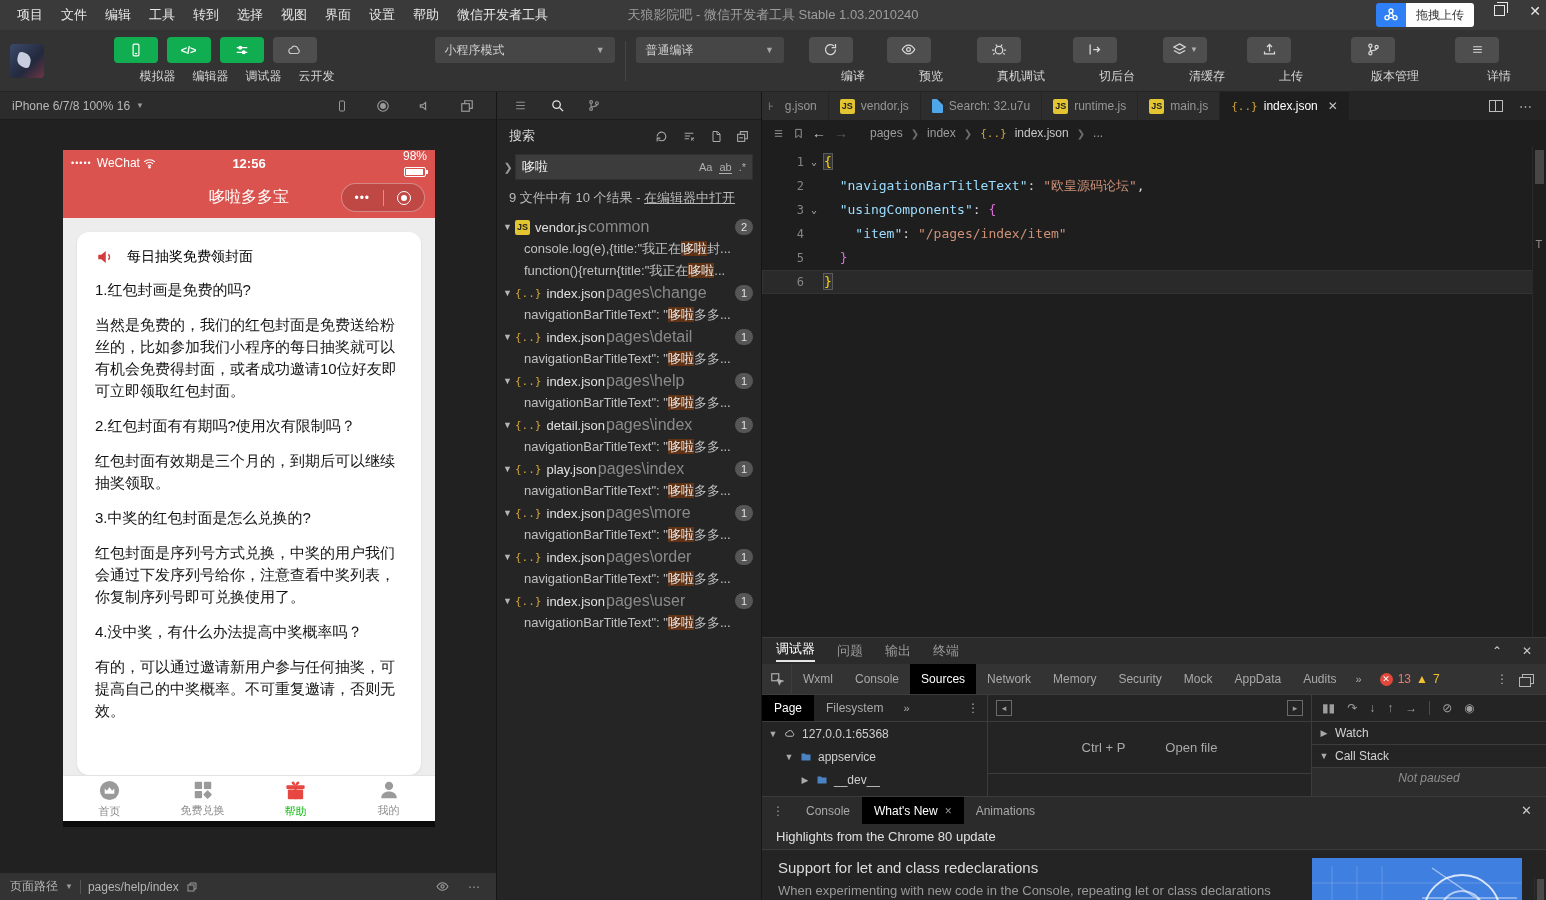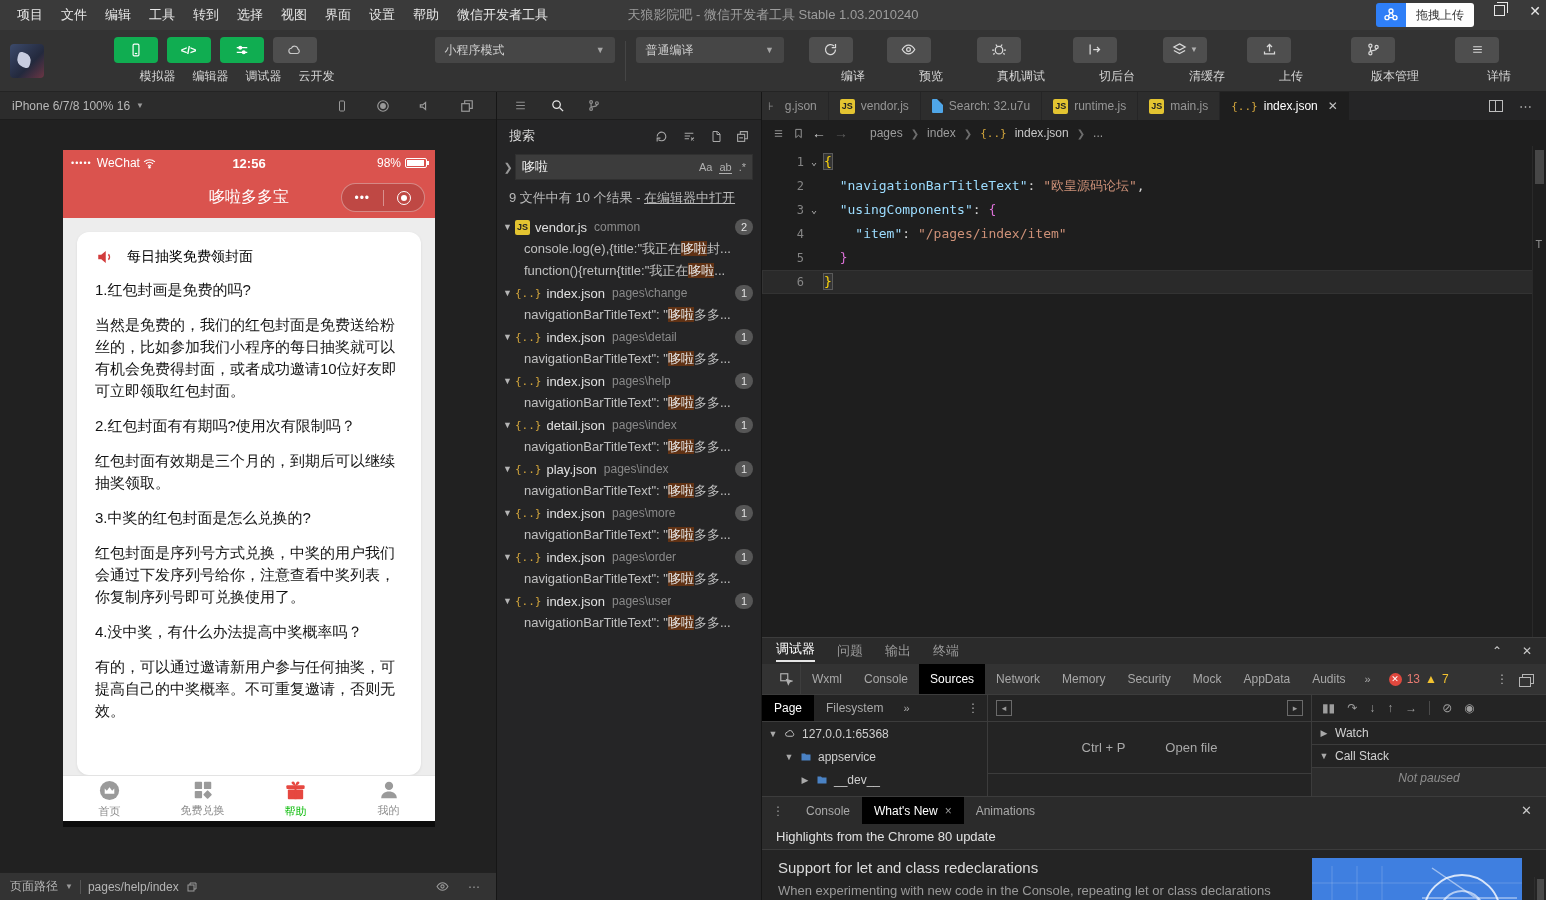--- a/index.html
+++ b/index.html
@@ -46,21 +46,21 @@
 
   
   .sim-col { width:497px; flex:none; display:flex; flex-direction:column; border-right:1px solid #161616; background:#212121; }
   .device-bar { height:28px; background:#2c2c2c; border-bottom:1px solid #1d1d1d; display:flex; align-items:center; padding:0 12px; color:#b8b8b8; font-size:12px; flex:none; }
   .device-ics { display:flex; gap:28px; margin-left:auto; padding-right:10px; color:#9a9a9a; }
   .stage { flex:1; position:relative; min-height:0; }
   .phone { position:absolute; left:63px; top:30px; width:372px; height:677px; background:#000; display:flex; flex-direction:column; }
   .p-status { height:26px; background:#da534e; color:#fff; display:flex; align-items:center; padding:0 8px; font-size:12px; flex:none; }
   .p-status .time { position:absolute; left:0; right:0; text-align:center; font-weight:bold; font-size:13px; }
   .p-status { position:relative; }
-  .p-batt { margin-left:auto; display:flex; align-items:center; gap:4px; z-index:1; }
+  .p-batt { margin-left:auto; display:flex; align-items:center; gap:4px; z-index:1;flex-direction:column; }
   .batt { width:22px; height:10px; border:1px solid #fff; border-radius:2px; position:relative; }
   .batt:before { content:""; position:absolute; left:1px; top:1px; bottom:1px; width:17px; background:#fff; }
   .batt:after { content:""; position:absolute; right:-3px; top:2px; width:2px; height:4px; background:#fff; }
   .p-nav { height:42px; background:#da534e; position:relative; display:flex; align-items:center; justify-content:center; flex:none; }
   .p-nav-title { color:#fff; font-size:16px; }
   .capsule { position:absolute; right:10px; top:7px; width:84px; height:29px; border:1px solid rgba(255,255,255,.35); background:rgba(0,0,0,.12); border-radius:15px; display:flex; align-items:center; color:#fff; }
   .capsule .c-dots { flex:1; text-align:center; font-size:12px; letter-spacing:1px; }
   .capsule .c-div { width:1px; height:16px; background:rgba(255,255,255,.4); }
   .capsule .c-rec { flex:1; display:flex; align-items:center; justify-content:center; }
   .c-rec .ring { width:14px; height:14px; border:1.5px solid #fff; border-radius:50%; display:flex; align-items:center; justify-content:center; }
@@ -92,21 +92,21 @@
   .s-dir { padding:2px 12px 6px; color:#cfcfcf; flex:none; }
   .s-dir .up { font-size:9px; color:#9a9a9a; }
   .s-summary { padding:2px 12px 8px; color:#b9b9b9; line-height:20px; flex:none; }
   .s-link { text-decoration:underline; color:#b9b9b9; }
   .s-results { flex:1; overflow:hidden; }
   .sr-group { height:22px; display:flex; align-items:center; padding:0 8px 0 6px; white-space:nowrap; }
   .sr-group .caret { color:#b5b5b5; font-size:9px; width:12px; }
   .fic-js { width:15px; height:15px; background:#e3c431; color:#222; font-size:9px; font-weight:bold; display:flex; align-items:center; justify-content:center; margin-right:5px; border-radius:2px; flex:none; }
   .fic-json { color:#d2a53c; font-family:"DejaVu Sans Mono", monospace; font-size:11px; margin-right:5px; flex:none; }
   .fname { color:#e0e0e0; }
-  .fdir { color:#8a8a8a; font-size:12px; margin-left:7px; overflow:hidden; text-overflow:ellipsis; }
+  .fdir { color:#8a8a8a; font-size:16px; margin-left:1px; overflow:hidden; text-overflow:ellipsis; }
   .badge { margin-left:auto; background:#565656; color:#e2e2e2; border-radius:9px; min-width:18px; height:16px; font-size:11px; display:flex; align-items:center; justify-content:center; padding:0 5px; flex:none; }
   .sr-match { height:22px; line-height:22px; padding-left:27px; color:#c0c0c0; white-space:nowrap; overflow:hidden; font-size:13px; }
   .hl { background:#613214; color:#e6e6e6; }
 
   
   .right-col { flex:1; display:flex; flex-direction:column; min-width:0; }
 
   
   .editor { height:545px; display:flex; flex-direction:column; flex:none; background:#1e1e1e; }
   .etabs { height:28px; background:#252526; display:flex; flex:none; align-items:stretch; }
@@ -137,21 +137,21 @@
   .match-br { outline:1px solid #5a5a5a; background:#343434; }
   .code-sb { position:absolute; right:0; top:0; bottom:0; width:14px; background:#1e1e1e; border-left:1px solid #2a2a2a; }
   .code-sb .thumb { position:absolute; left:2px; right:2px; top:4px; height:34px; background:#474747; }
   .ov-mark { position:absolute; right:4px; top:92px; color:#8a8a8a; font-size:11px; font-family:"DejaVu Sans Mono", monospace; }
 
   
   .debugger { flex:1; display:flex; flex-direction:column; min-height:0; border-top:1px solid #3c3c3c; background:#242424; }
   .dbg-header { height:26px; background:#2b2b2b; display:flex; align-items:center; gap:22px; padding:0 14px; font-size:13px; color:#9b9b9b; flex:none; }
   .dbg-htab.active { color:#fff; border-bottom:2px solid #e6e6e6; padding-bottom:2px; }
   .dbg-hright { margin-left:auto; display:flex; gap:20px; color:#c9c9c9; font-size:12px; }
-  .dtabs { height:30px; background:#333; display:flex; align-items:center; font-size:12px; color:#a9a9a9; flex:none;padding-left:9px; }
+  .dtabs { height:30px; background:#333; display:flex; align-items:center; font-size:12px; color:#a9a9a9; flex:none; }
   .inspect-box { width:30px; height:100%; display:flex; align-items:center; justify-content:center; color:#b0b0b0; border-right:1px solid #3d3d3d; }
   .dtab { padding:0 11px; height:100%; display:flex; align-items:center; }
   .dtab.active { background:#000; color:#fff; }
   .dtabs-more { padding:0 8px; font-size:11px; }
   .dbadges { display:flex; align-items:center; gap:5px; margin-left:10px; }
   .err-ico { width:13px; height:13px; border-radius:50%; background:#e0483e; color:#fff; font-size:9px; display:flex; align-items:center; justify-content:center; }
   .err-n { color:#e87b72; }
   .warn-ico { color:#f2c230; font-size:12px; position:relative; }
   .warn-n { color:#f2c230; }
   .dtabs-end { margin-left:auto; display:flex; align-items:center; gap:14px; padding-right:12px; color:#b5b5b5; }

